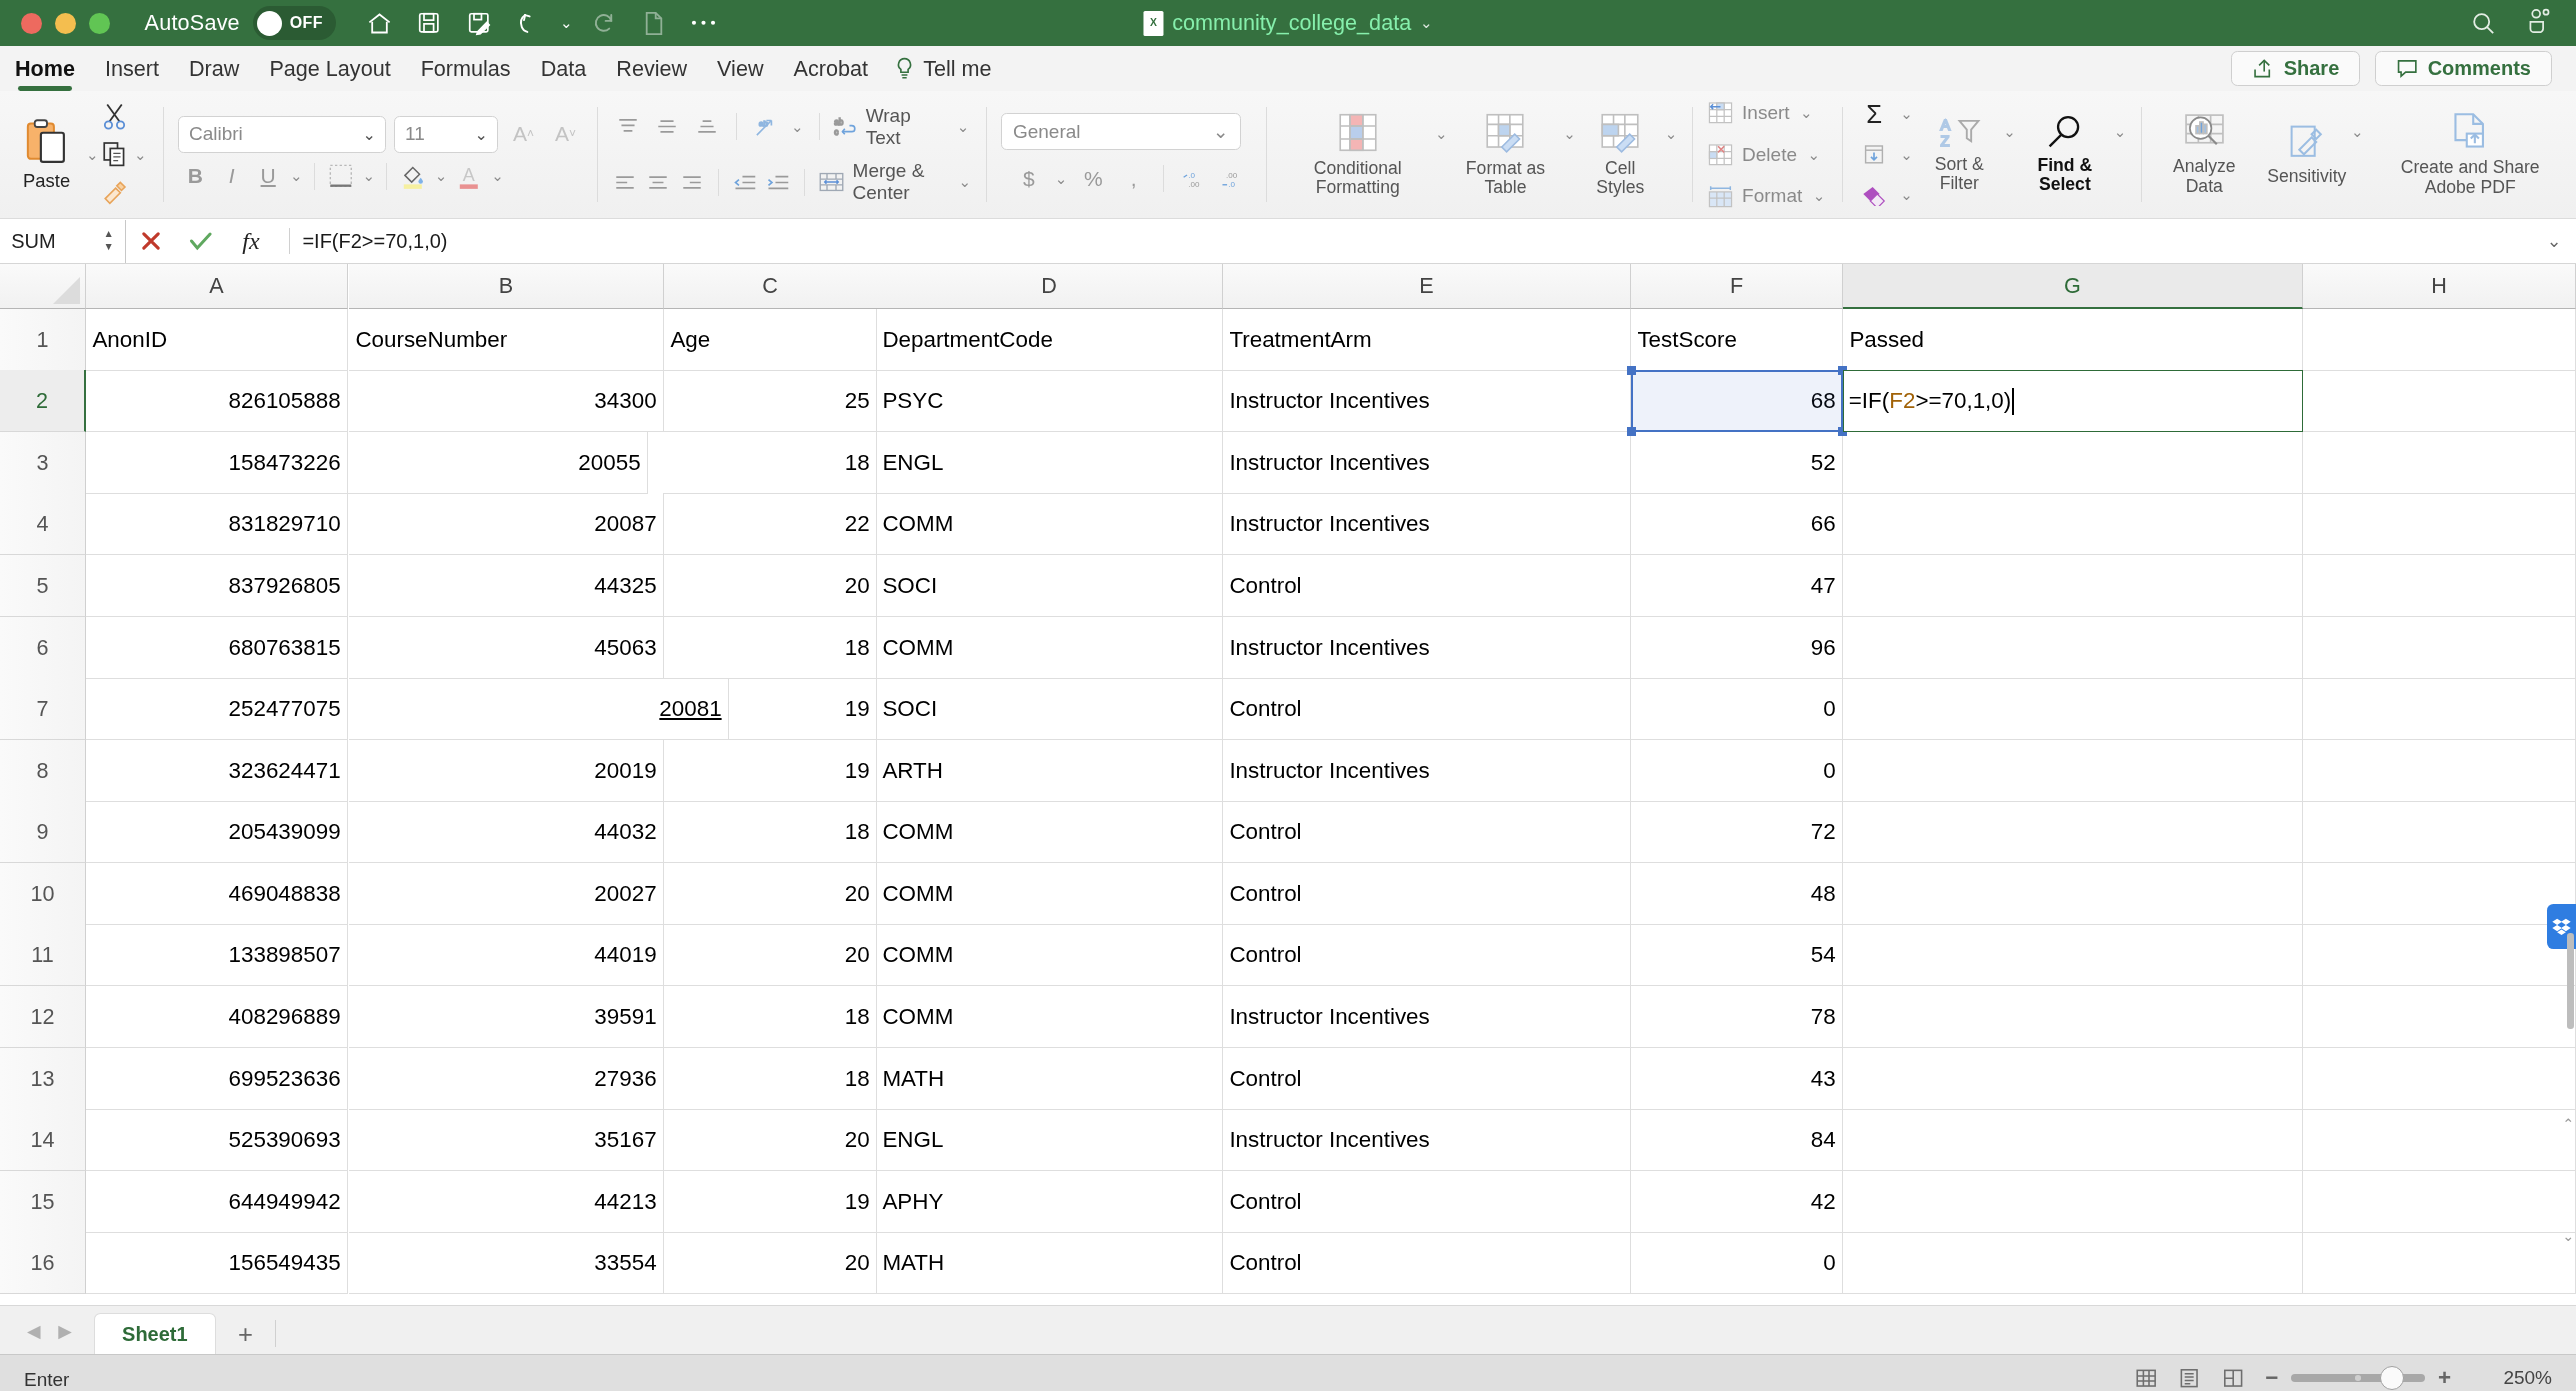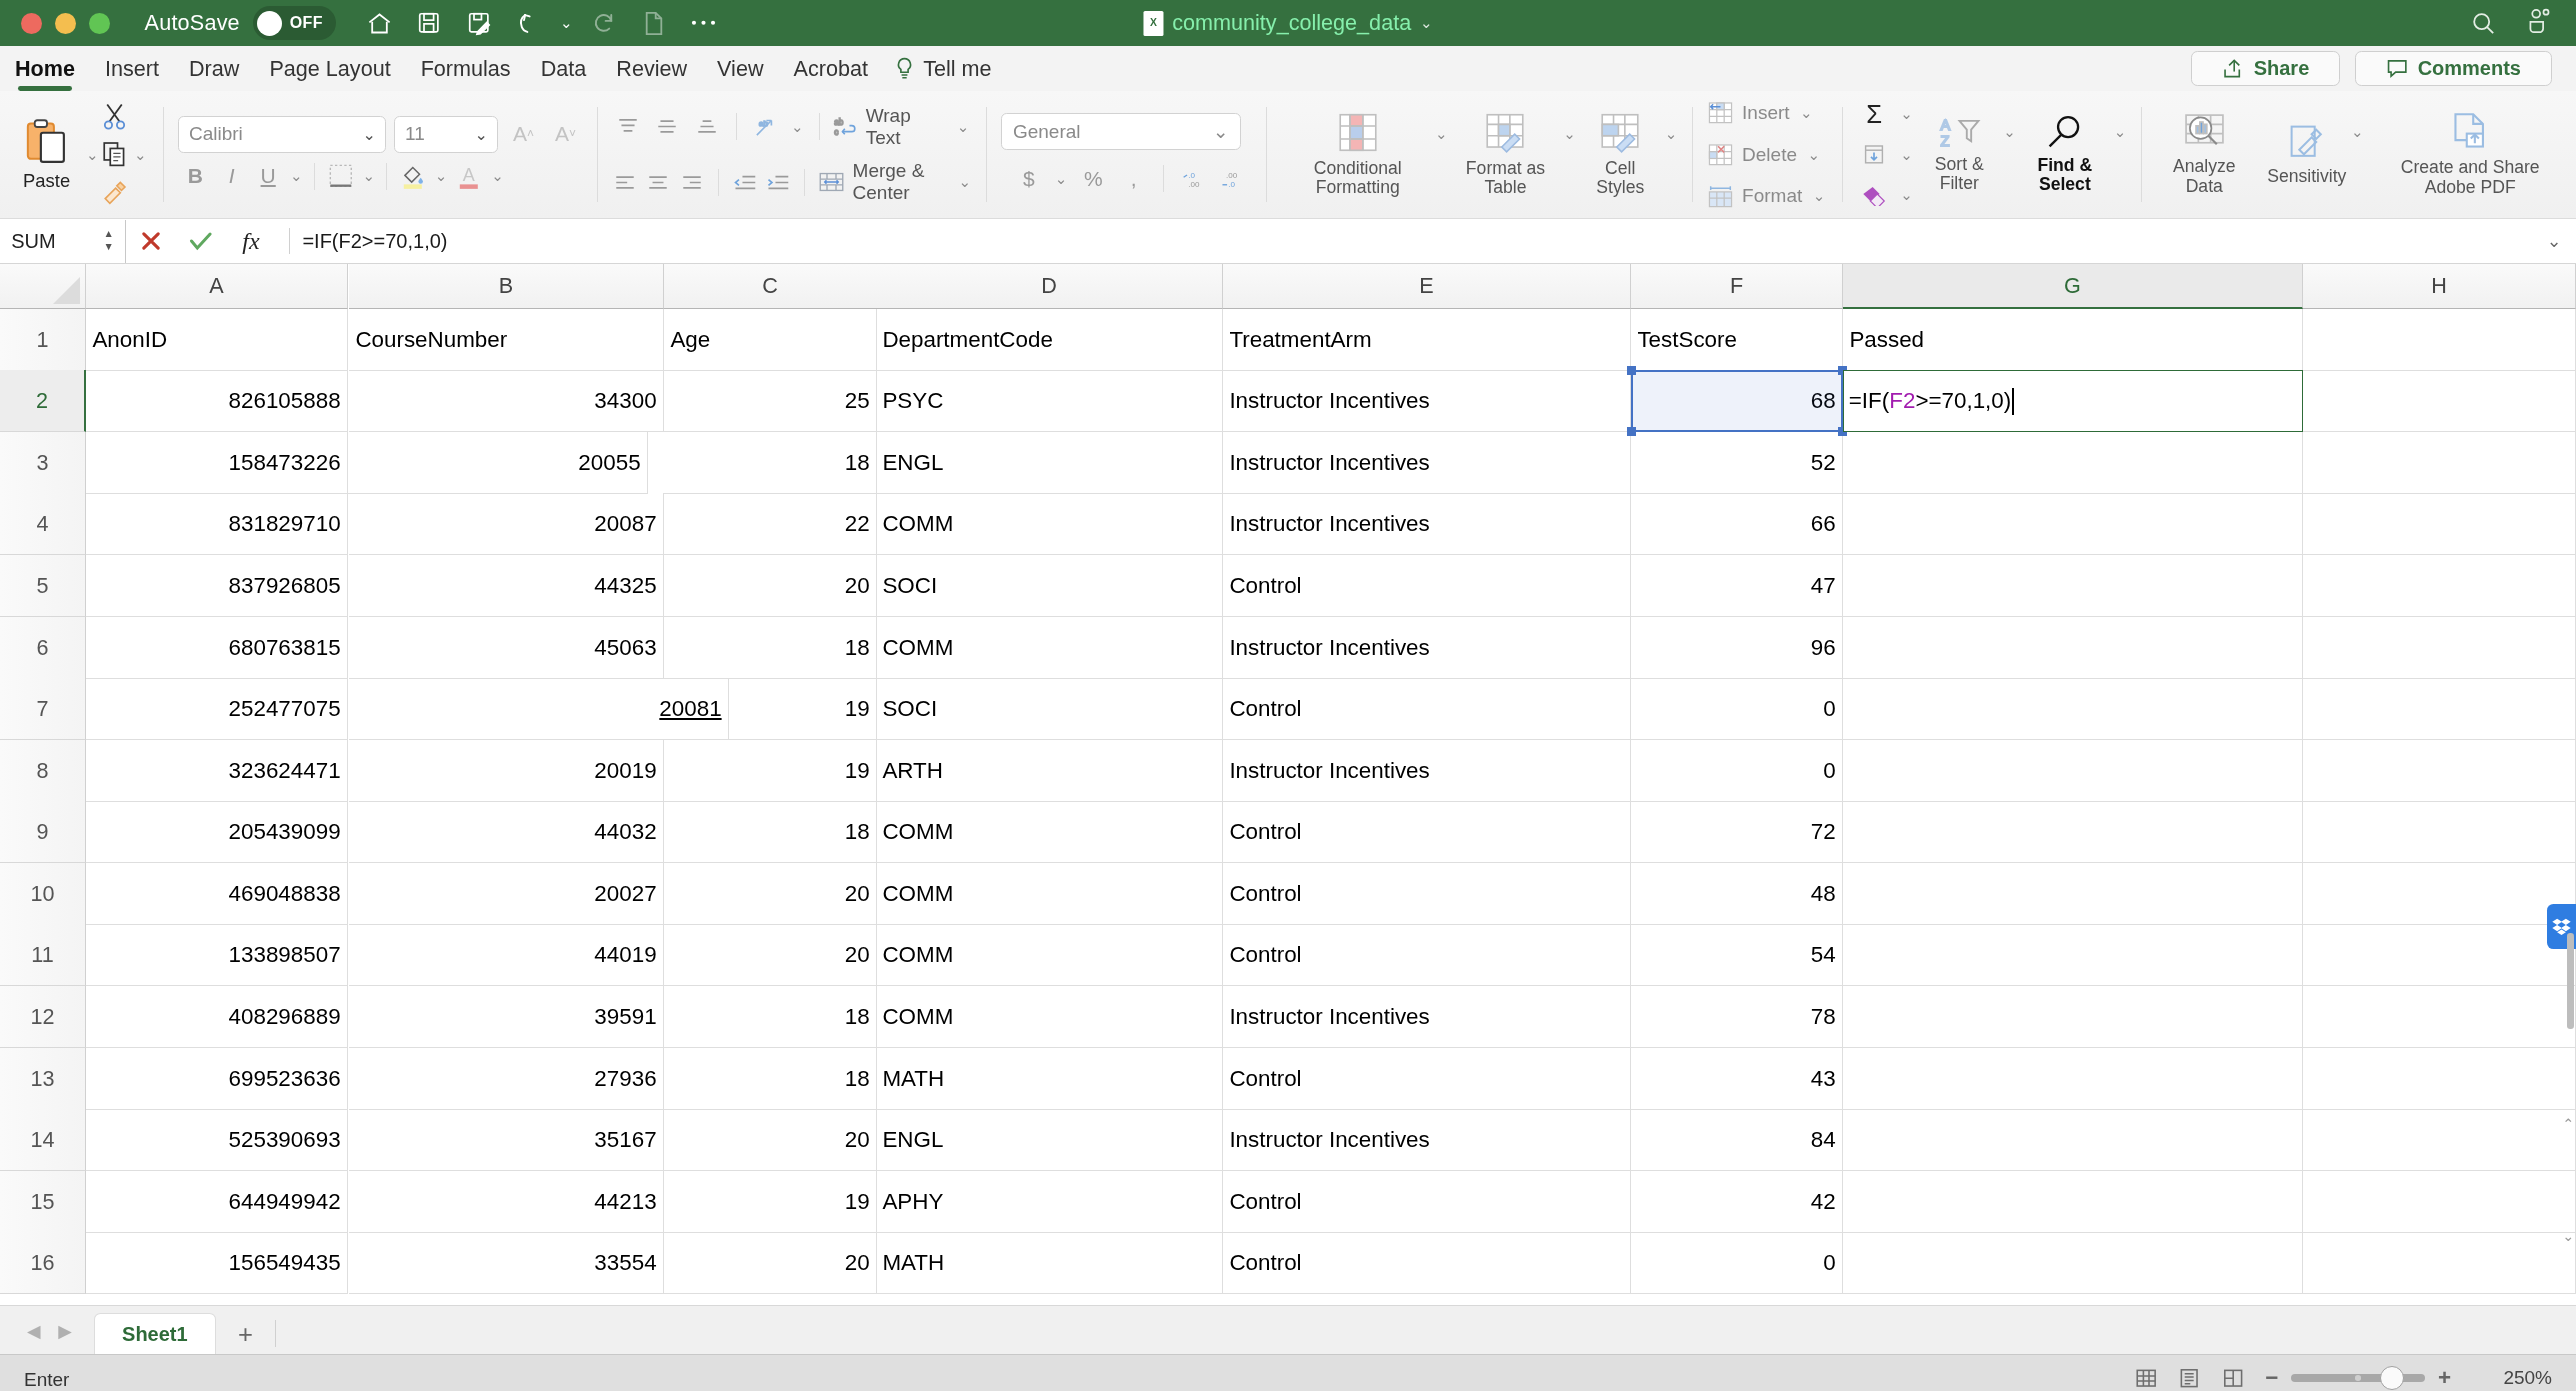--- a/index.html
+++ b/index.html
@@ -65,21 +65,21 @@
   }
   .tab.active { font-weight: bold; color: #111; }
   .tab.active::after {
     content: ''; position: absolute; left: 17.6px; right: 17.6px; bottom: 0;
     height: 4.8px; background: #35703F; border-radius: 2.4px;
   }
   .tellme { display: flex; align-items: center; gap: 8px; padding-left: 11.2px; }
   .tab-right { margin-left: auto; display: flex; align-items: center; gap: 14.4px; margin-right: 24px; }
   .pill {
     border: 0.8px solid #CFCFCF; border-radius: 6.4px; background: #FAFAFA;
-    height: 35px; padding: 0 30px; display: flex; align-items: center; gap: 9.6px;
+    height: 35px; padding: 0 20px; display: flex; align-items: center; gap: 9.6px;
     color: #35703F; font-size: 20px; font-weight: bold;
   }
 
   
   .ribbon {
     position: absolute; left: 0; top: 91px; width: 2576px; height: 128px;
     background: linear-gradient(#F7F7F7, #F0F0F0);
     border-bottom: 0.8px solid #DCDCDC;
     display: flex; align-items: stretch;
   }
@@ -188,21 +188,21 @@
   }
   .refhandle { position:absolute; width:8.8px; height:8.8px; background:#4472C4; }
 
   
   .editcell {
     position:absolute; border: 1.6px solid #2E6B38; background:#ffffff;
     display:flex; align-items:center; padding-left: 4.8px;
     font-size: 22.4px; color:#000; z-index: 5;
   }
   .caret { display:inline-block; width:1.6px; height:27px; background:#000; margin-left:0.8px; }
-  .ref-blue { color: #a21caf; }
+  .ref-blue { color: #a16207; }
 
   
   .dbx {
     position:absolute; right: 0; top: 640px; width: 29px; height: 45px;
     background: #2F7DE1; border-radius: 6.4px 0 0 6.4px;
     display:flex; align-items:center; justify-content:center;
   }
 
   
   .vscroll { position:absolute; right:0; top: 45px; width: 11.2px; bottom:0; }

